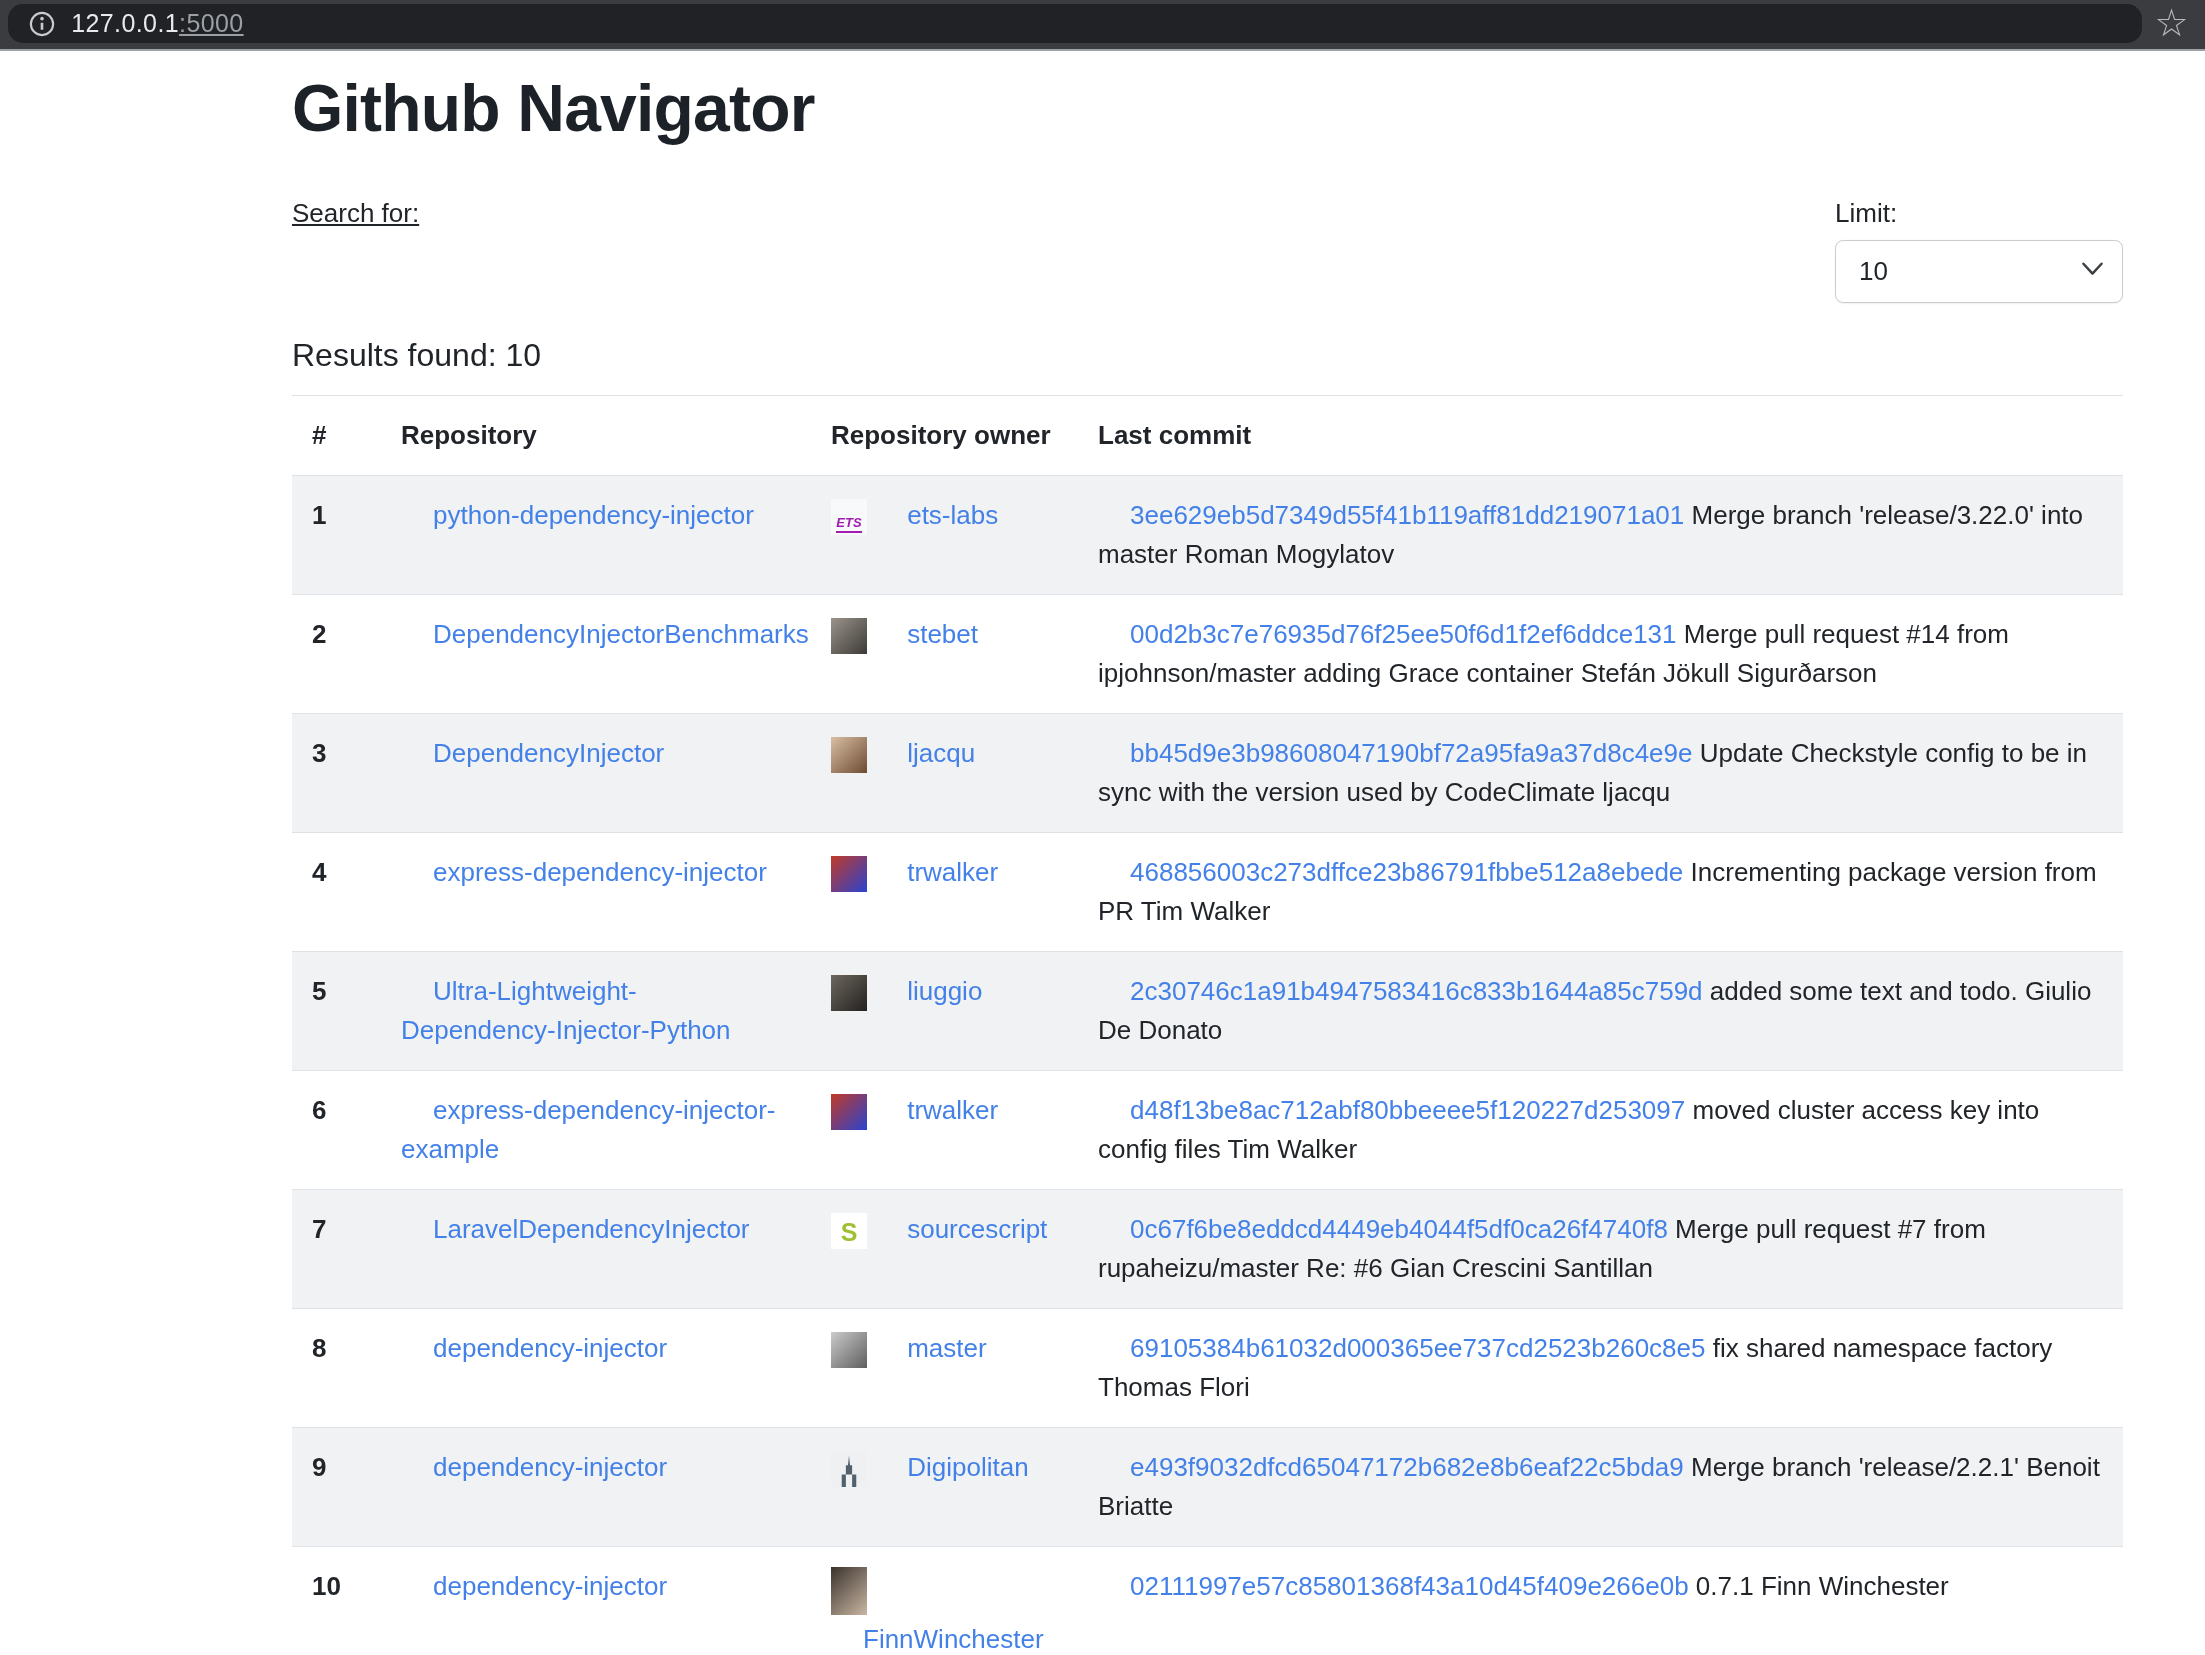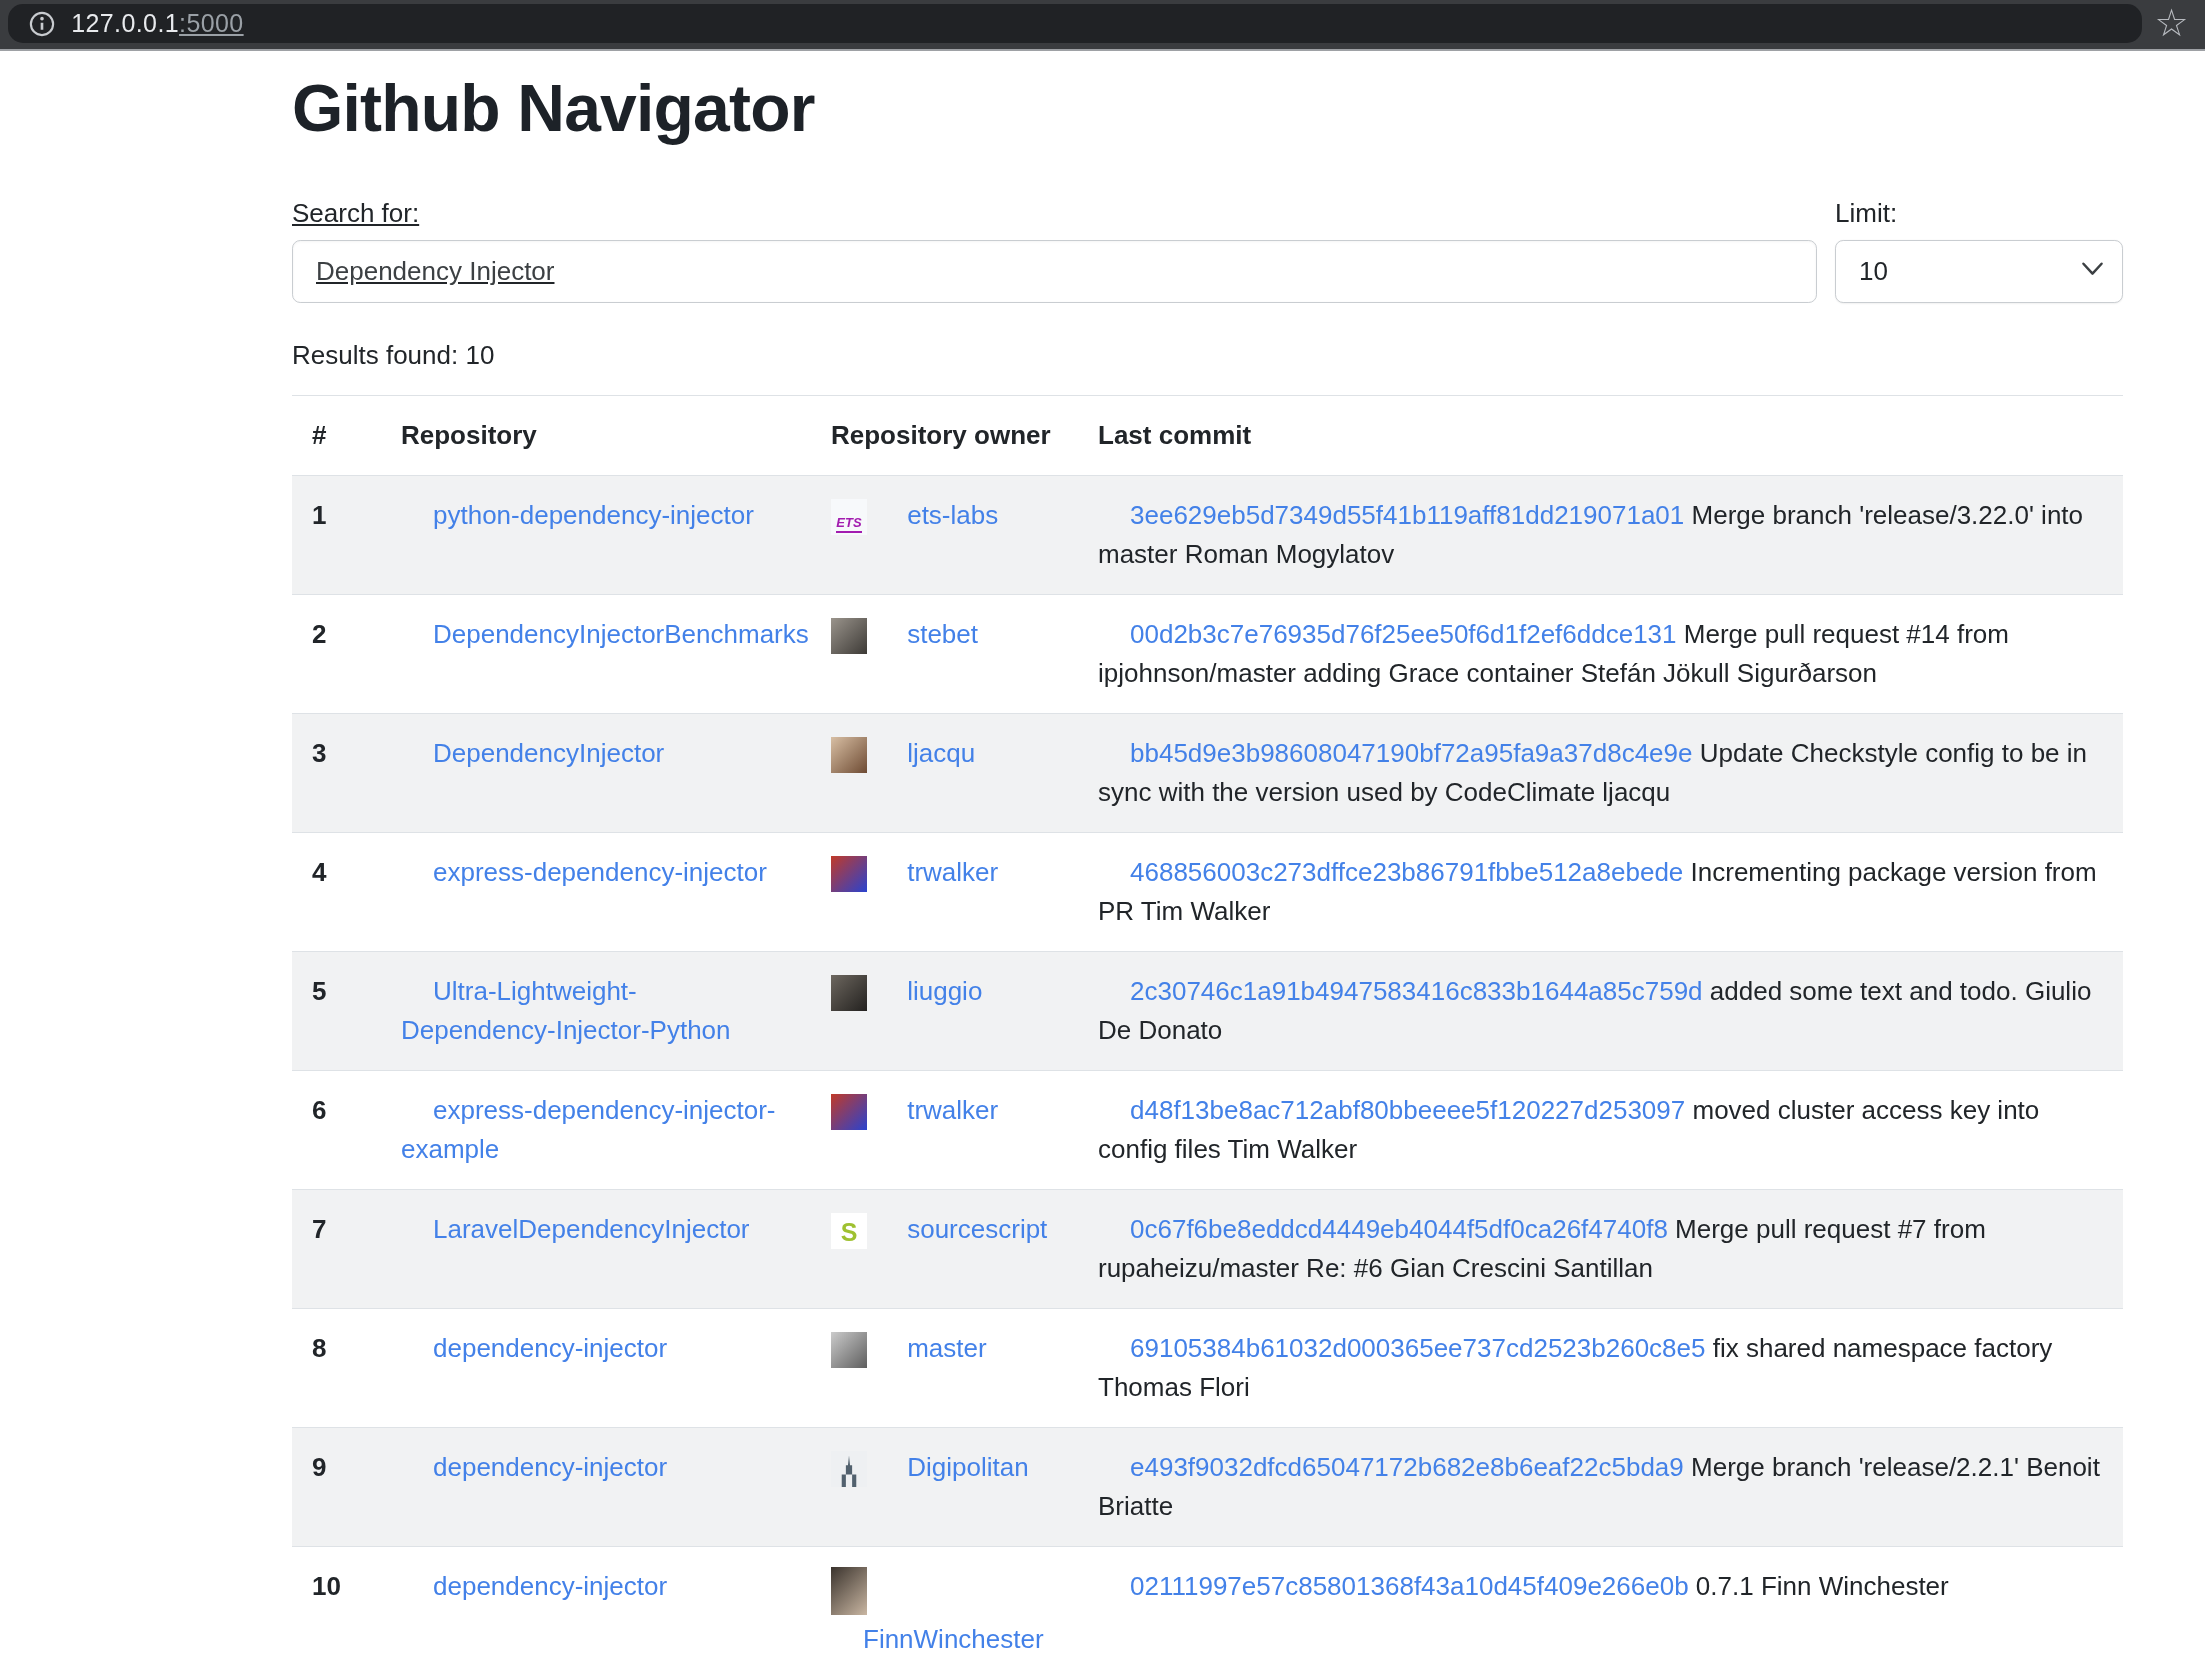--- a/index.html
+++ b/index.html
@@ -47,21 +47,21 @@
     padding:0 23px;width:100%;box-shadow:inset 0 0.8px 2.5px rgba(0,0,0,.05);
   }
   .select-wrap{position:relative;width:288px;}
   .select-wrap select{
     -webkit-appearance:none;appearance:none;width:100%;height:63px;
     border:1.6px solid #c9cdd1;border-radius:8.2px;background:#fff;
     font-family:"Liberation Sans",sans-serif;font-size:26px;color:#212529;
     padding:0 58px 0 23px;box-shadow:0 0.8px 1.6px rgba(0,0,0,.06);
   }
   .select-chevron{position:absolute;right:18px;top:50%;transform:translateY(-50%);pointer-events:none;}
-  .results{margin-top:33px;font-size:26px;line-height:39px;}
+  .results{margin-top:33px;font-size:32px;line-height:39px;}
   
   table.repo-table{
     width:100%;margin-top:20px;border-collapse:collapse;table-layout:fixed;
   }
   .repo-table th,.repo-table td{
     padding:20px;font-size:26px;line-height:39px;text-align:left;
     vertical-align:top;border-top:0.8px solid var(--border);
   }
   .repo-table thead th{font-weight:700;border-bottom:1.6px solid var(--border);}
   .repo-table tbody tr:nth-child(odd){background:var(--stripe);}
@@ -102,21 +102,20 @@
   </div>
   <span class="star">☆</span>
 </div>
 
 <div class="container">
   <h1 class="page-title">Github Navigator</h1>
 
   <div class="form-row">
     <div class="field field-search">
       <label>Search for:</label>
-      <input class="text-input" type="text" value="Dependency Injector" style="">
     </div>
     <div class="field field-limit">
       <label>Limit:</label>
       <div class="select-wrap">
         <select>
           <option>10</option>
         </select>
         <span class="select-chevron">
           <svg width="25" height="16.5" viewBox="0 0 30 20">
             <path d="M4 3 L15 15 L26 3" fill="none" stroke="#3c4043" stroke-width="3" stroke-linecap="round" stroke-linejoin="round"></path>

